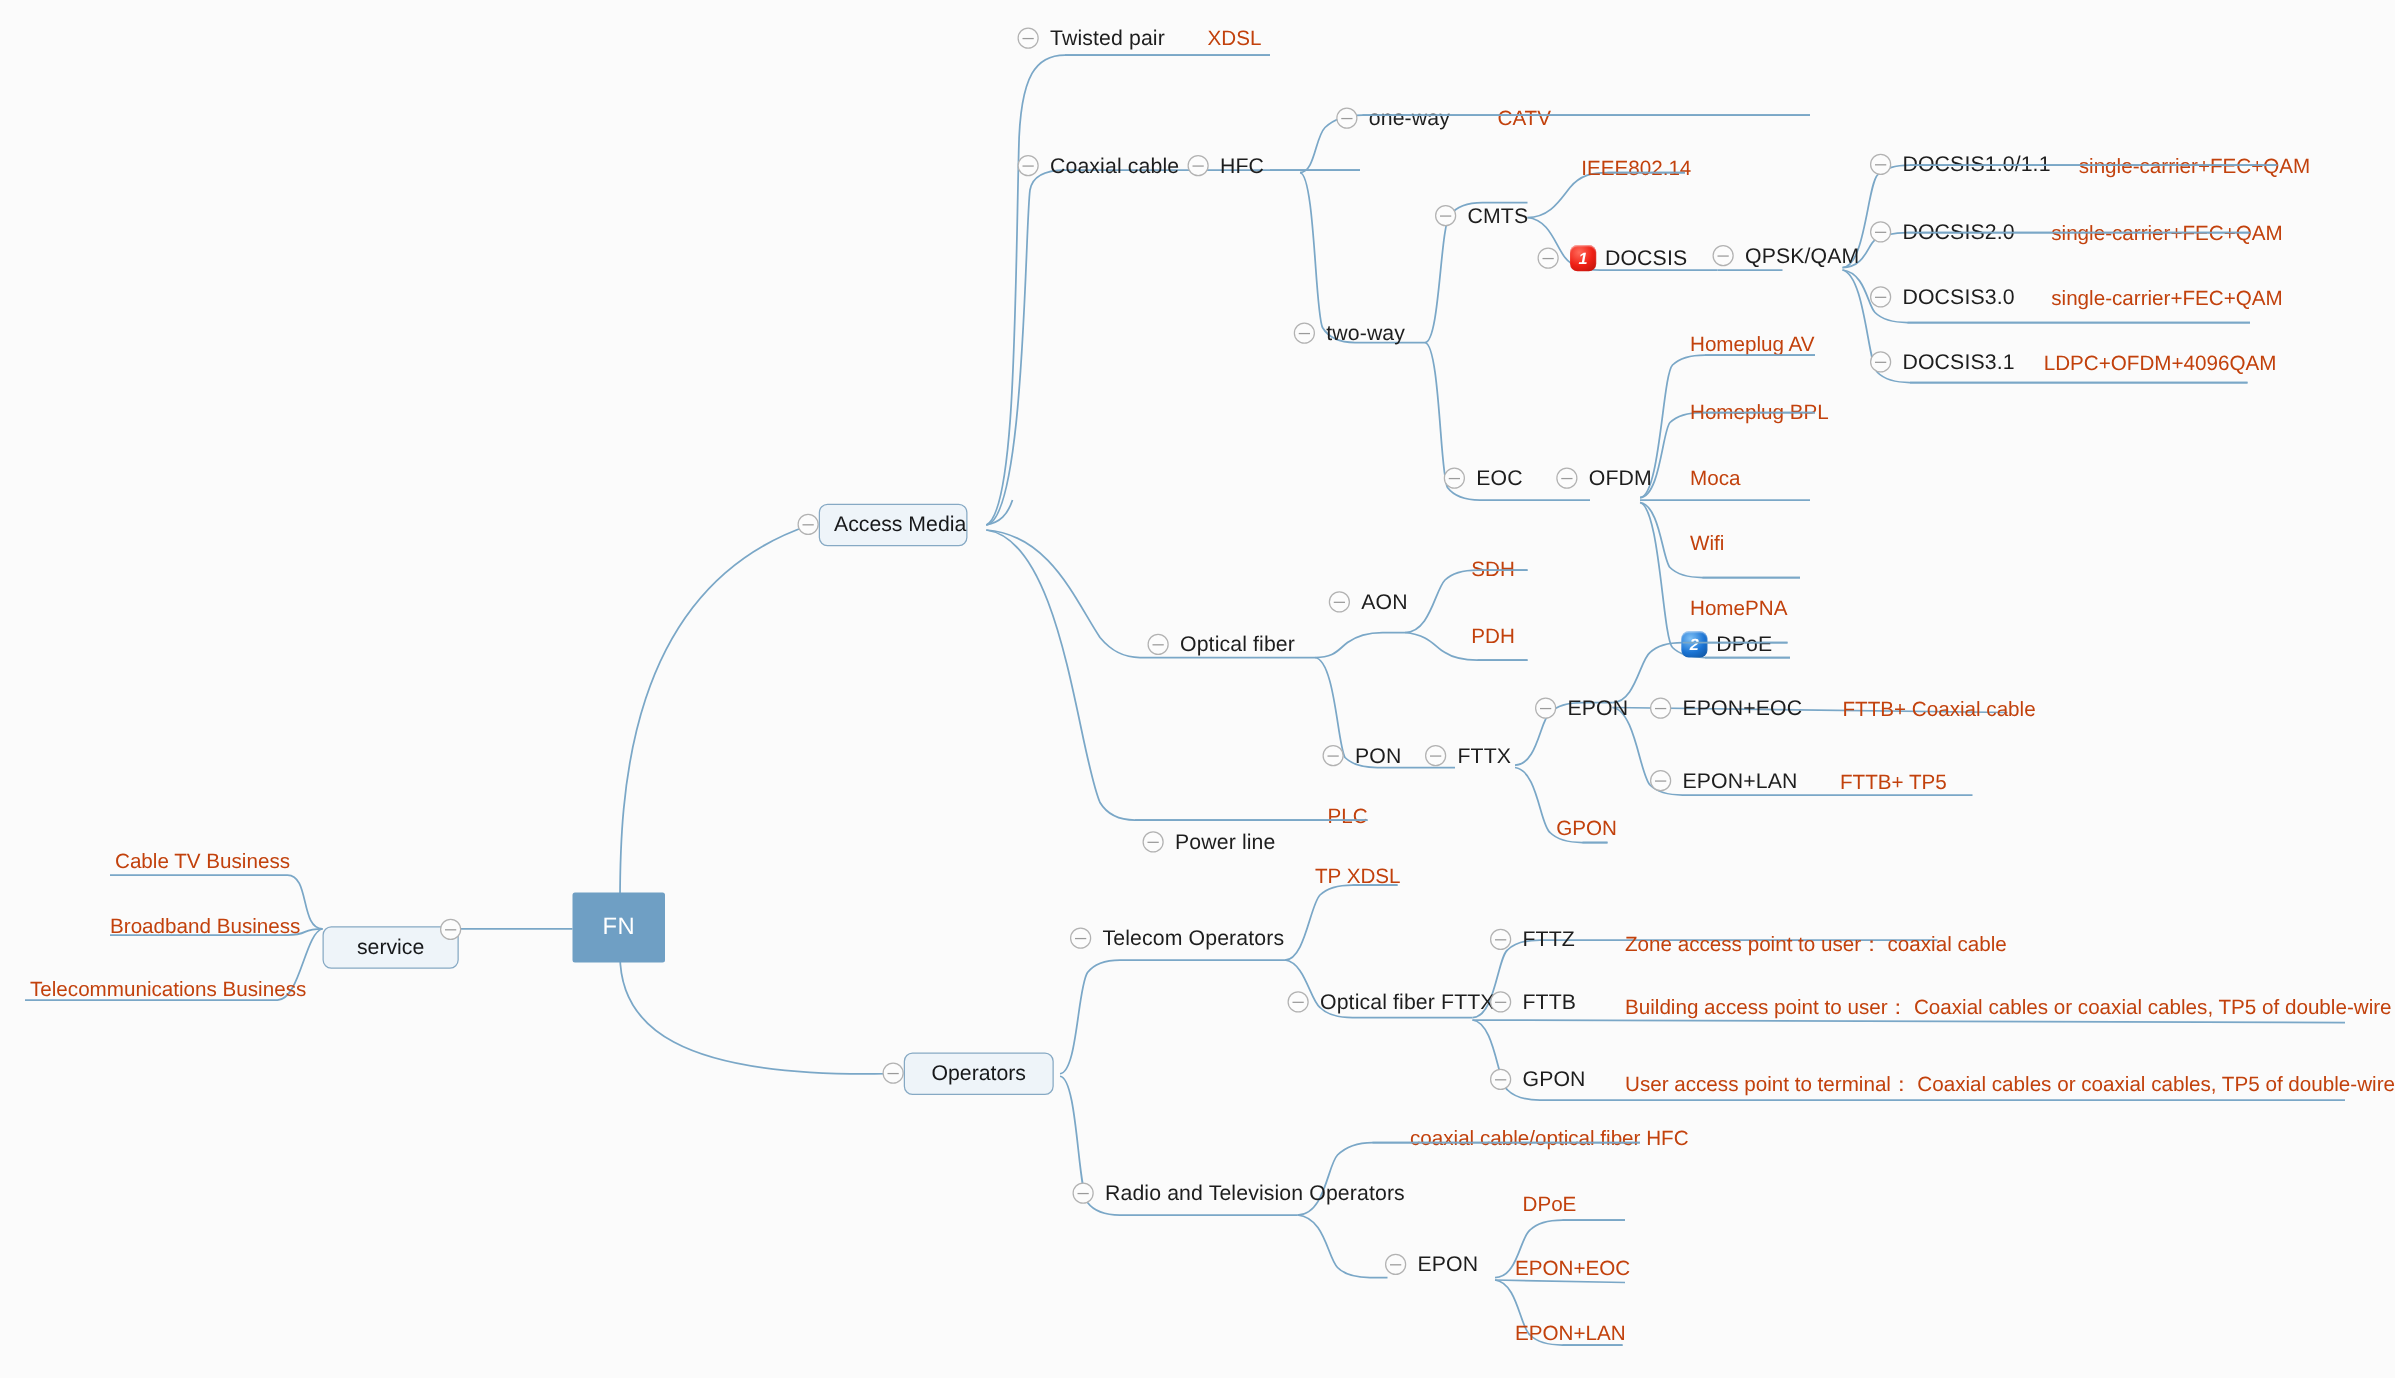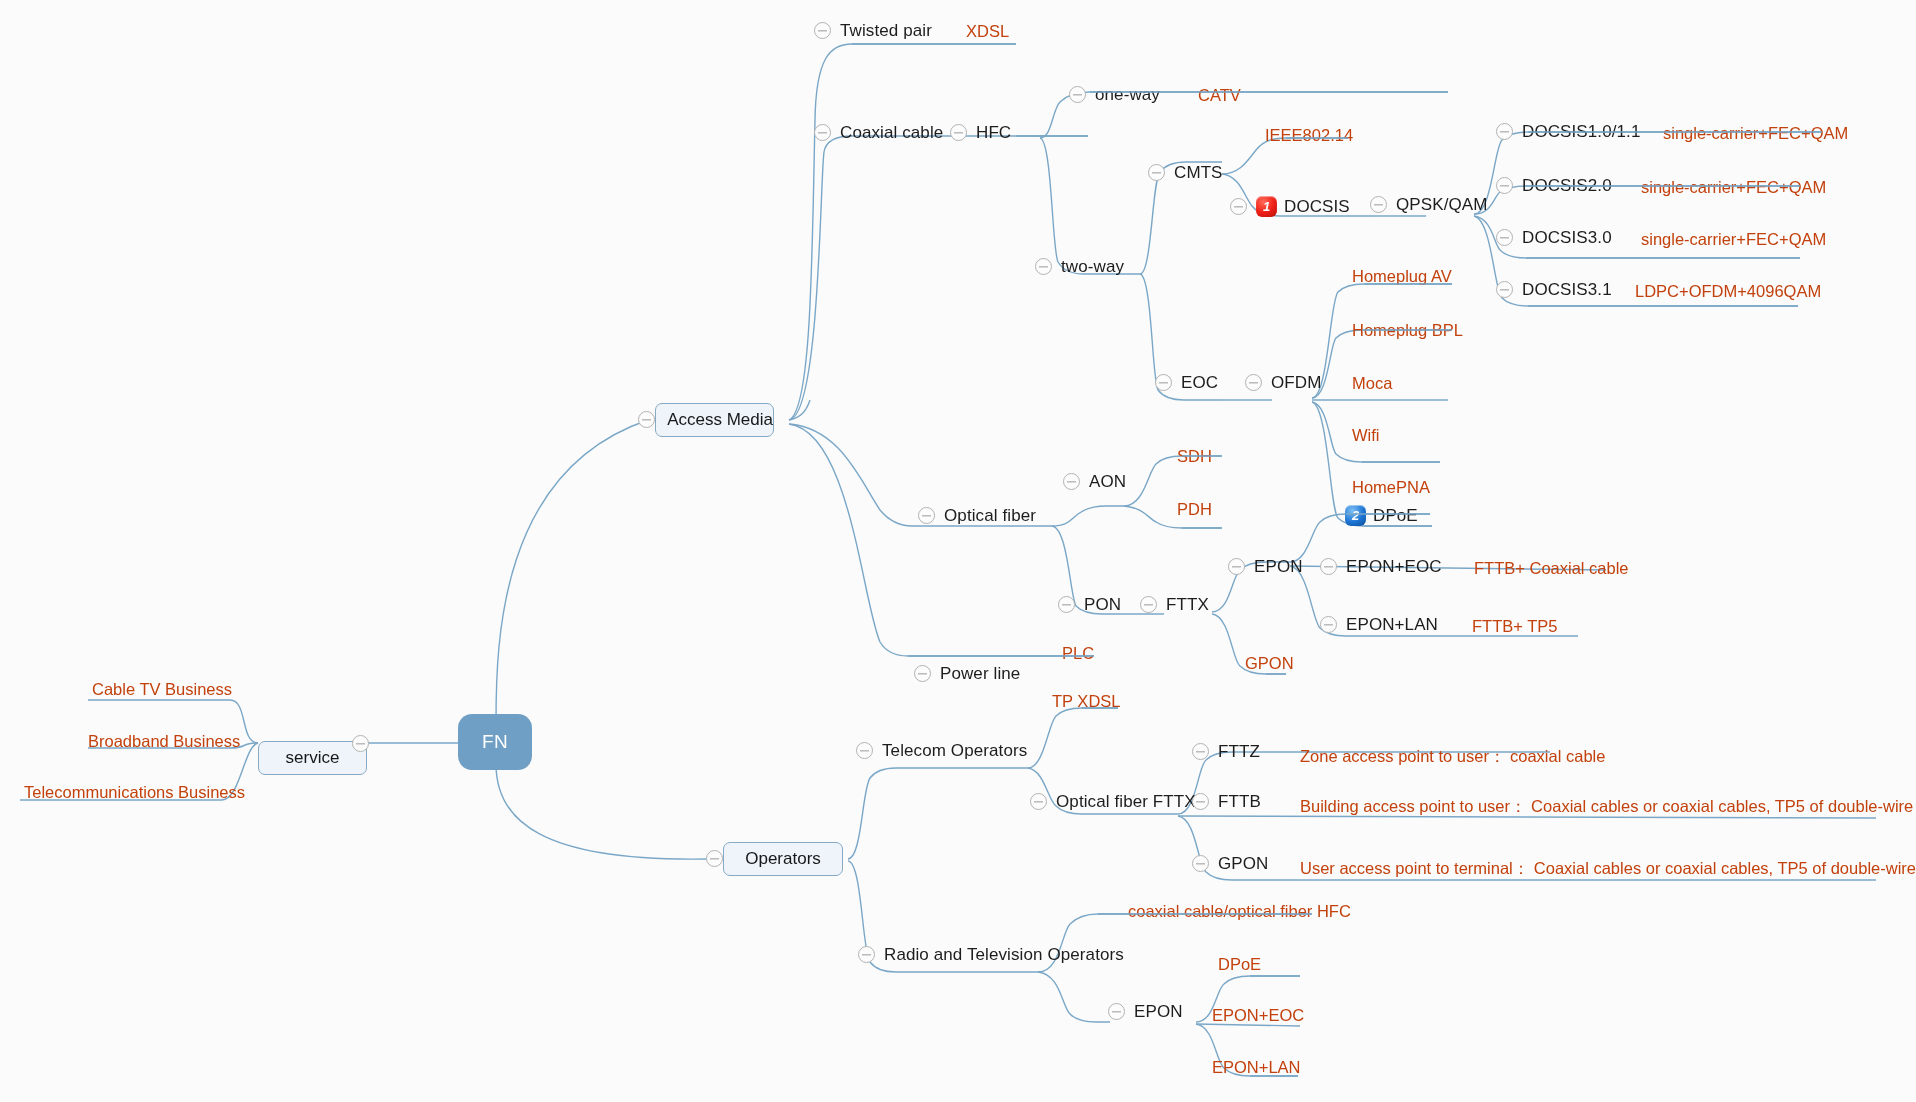--- a/index.html
+++ b/index.html
@@ -69,21 +69,21 @@
     top: 50%;
     height: 1.3px;
     background: #9a9a9a;
     transform: translateY(-50%);
   }
   
   .root-node {
     position: absolute;
     background: #6f9fc4;
     color: #ffffff;
-    border-radius: 14px;
+    border-radius: 2px;
     display: flex;
     align-items: center;
     justify-content: center;
     font-size: 19px;
     letter-spacing: .3px;
   }
   
   .boxed {
     position: absolute;
     background: #eef4f9;

